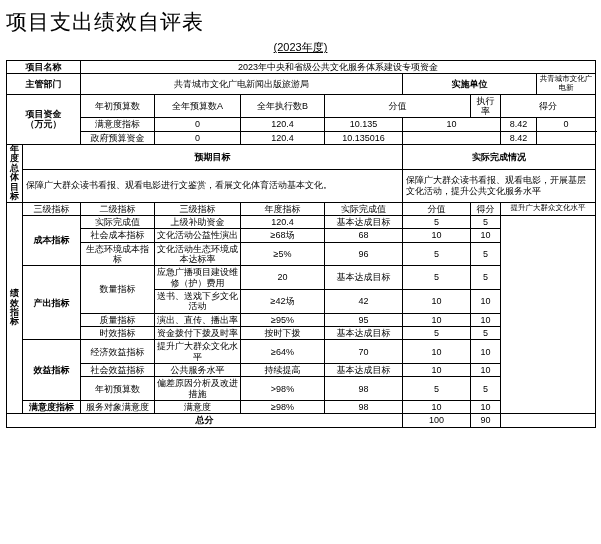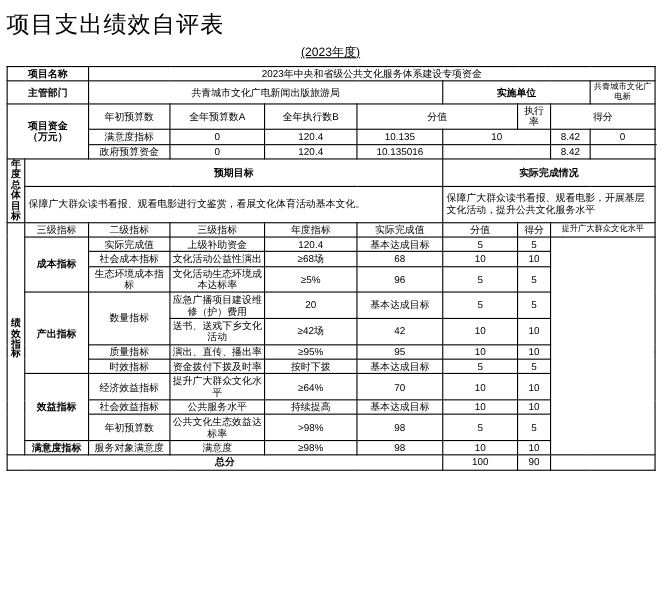--- a/index.html
+++ b/index.html
@@ -219,21 +219,21 @@
     <tr>
       <td>社会效益指标</td>
       <td>公共服务水平</td>
       <td>持续提高</td>
       <td>基本达成目标</td>
       <td>10</td>
       <td>10</td>
     </tr>
     <tr>
       <td>年初预算数</td>
-      <td>公共文化生态效益达标率</td>
+      <td>偏差原因分析及改进措施</td>
       <td>&gt;98%</td>
       <td>98</td>
       <td>5</td>
       <td>5</td>
     </tr>
 
     <tr>
       <td class="b">满意度指标</td>
       <td>服务对象满意度</td>
       <td>满意度</td>

